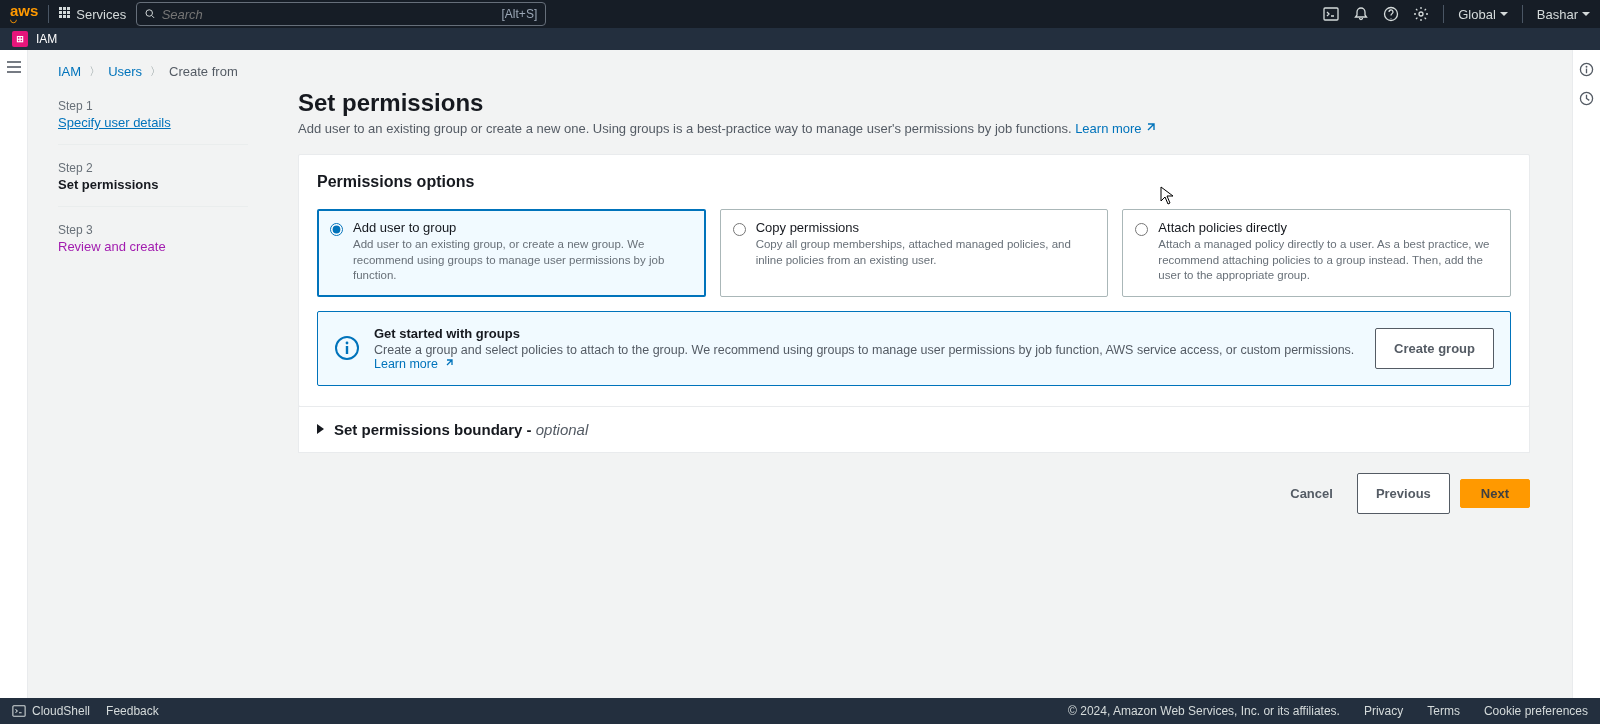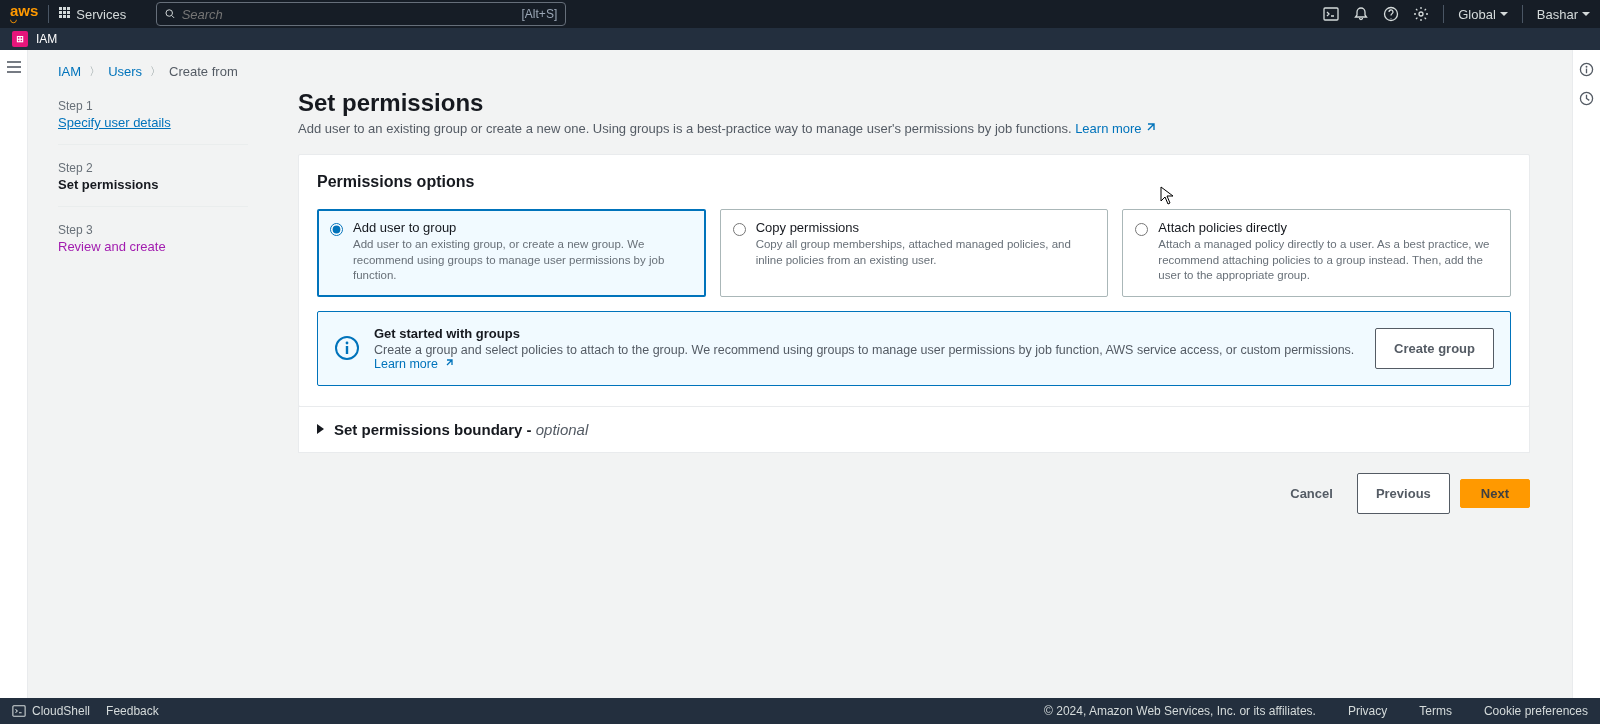--- a/index.html
+++ b/index.html
@@ -5,21 +5,21 @@
   * { box-sizing: border-box; margin: 0; padding: 0; }
   body { font-family: "Amazon Ember", "Helvetica Neue", Arial, sans-serif; font-size: 14px; color: #16191f; background: #f2f3f3; height: 724px; width: 1600px; overflow: hidden; display:flex; flex-direction:column;}
   a { text-decoration: none; }
   .topnav { background: #161d26; height: 28px; display:flex; align-items:center; color:#d5dbdb; padding: 0 10px; gap:10px;}
   .topnav .aws-logo { color:#ff9900; font-weight:bold; font-size:15px; display:flex; flex-direction:column; line-height:0.8; cursor:pointer;}
   .topnav .aws-logo .sw { font-size:8px; letter-spacing:1px; color:#ff9900;}
   .topnav .divider { width:1px; height:18px; background:#4a5664;}
   .topnav .services-btn { display:flex; align-items:flex-start; gap:6px; cursor:pointer; font-size:13px;}
   .grid-icon { display:inline-grid; grid-template-columns:repeat(3,3px); grid-template-rows:repeat(3,3px); gap:1px;}
   .grid-icon span{background:#d5dbdb;}
-  .search-wrap { position:relative; width:410px; height:24px; background:#161d26; border:1px solid #666f7a; border-radius:4px; display:flex; align-items:center; padding:0 8px;margin-left:20px;}
+  .search-wrap { position:relative; width:410px; height:24px; background:#161d26; border:1px solid #666f7a; border-radius:4px; display:flex; align-items:center; padding:0 8px;}
   .search-wrap input { background:transparent; border:none; outline:none; color:#d5dbdb; font-style:italic; font-size:13px; width:100%;}
   .search-wrap .shortcut { color:#9ba7b6; font-size:12px;}
   .search-icon { width:12px; height:12px; margin-right:6px;}
   .topnav-right { margin-left:auto; display:flex; align-items:center; gap:14px;}
   .topnav-right .ico { cursor:pointer; width:16px; height:16px; fill:#d5dbdb; stroke:#d5dbdb;}
   .topnav-right .txtbtn { cursor:pointer; font-size:13px; display:flex; align-items:center; gap:4px; color:#d5dbdb;}
   .caret { width:0;height:0;border-left:4px solid transparent;border-right:4px solid transparent;border-top:4px solid #d5dbdb; }
   .servicebar { background:#232f3e; height:22px; display:flex; align-items:center; padding:0 12px; gap:8px;}
   .servicebar .svc-icon { width:16px;height:16px;background:#e7157b;border-radius:2px; display:flex;align-items:center;justify-content:center;color:#fff;font-size:9px;font-weight:bold;}
   .servicebar .svc-name { color:#fff; font-size:12px;}
@@ -63,21 +63,21 @@
   .expander { background:#fff; border:1px solid #e9ebed; border-top:none; padding:14px 18px; display:flex; align-items:center; gap:10px; cursor:pointer;}
   .expander .tri { width:0;height:0;border-top:5px solid transparent;border-bottom:5px solid transparent;border-left:7px solid #16191f;}
   .expander .exp-title{ font-size:15px; font-weight:700;}
   .expander .exp-opt{ font-style:italic; font-weight:400; color:#545b64;}
   .action-row { display:flex; justify-content:flex-end; gap:10px; margin-top:20px; align-items:center;}
   .btn-link { background:none;border:none;color:#545b64;font-weight:700;font-size:13px;cursor:pointer; padding:6px 14px;}
   .btn-primary { background:#ff9900; border:1px solid #ff9900; color:#404040; font-weight:700; padding:6px 20px; border-radius:2px; cursor:pointer; font-size:13px;}
   .footer { height:26px; background:#232f3e; color:#d5dbdb; display:flex; align-items:center; padding:0 12px; font-size:12px; gap:18px;}
   .footer .left { display:flex; align-items:center; gap:16px;}
   .footer .left .cs{ display:flex;align-items:center;gap:6px; cursor:pointer;}
-  .footer .right{ margin-left:auto; display:flex; gap:32px;justify-content:space-between;}
+  .footer .right{ margin-left:auto; display:flex; gap:24px;justify-content:space-between;}
   .footer a{ color:#d5dbdb; cursor:pointer;}
   .cursor-arrow { position:absolute; left:1160px; top:186px; pointer-events:none;}
 </style>
 </head>
 <body>
 
 <div class="topnav">
   <div class="aws-logo">
     <span>aws</span>
     <span class="sw">◡</span>

